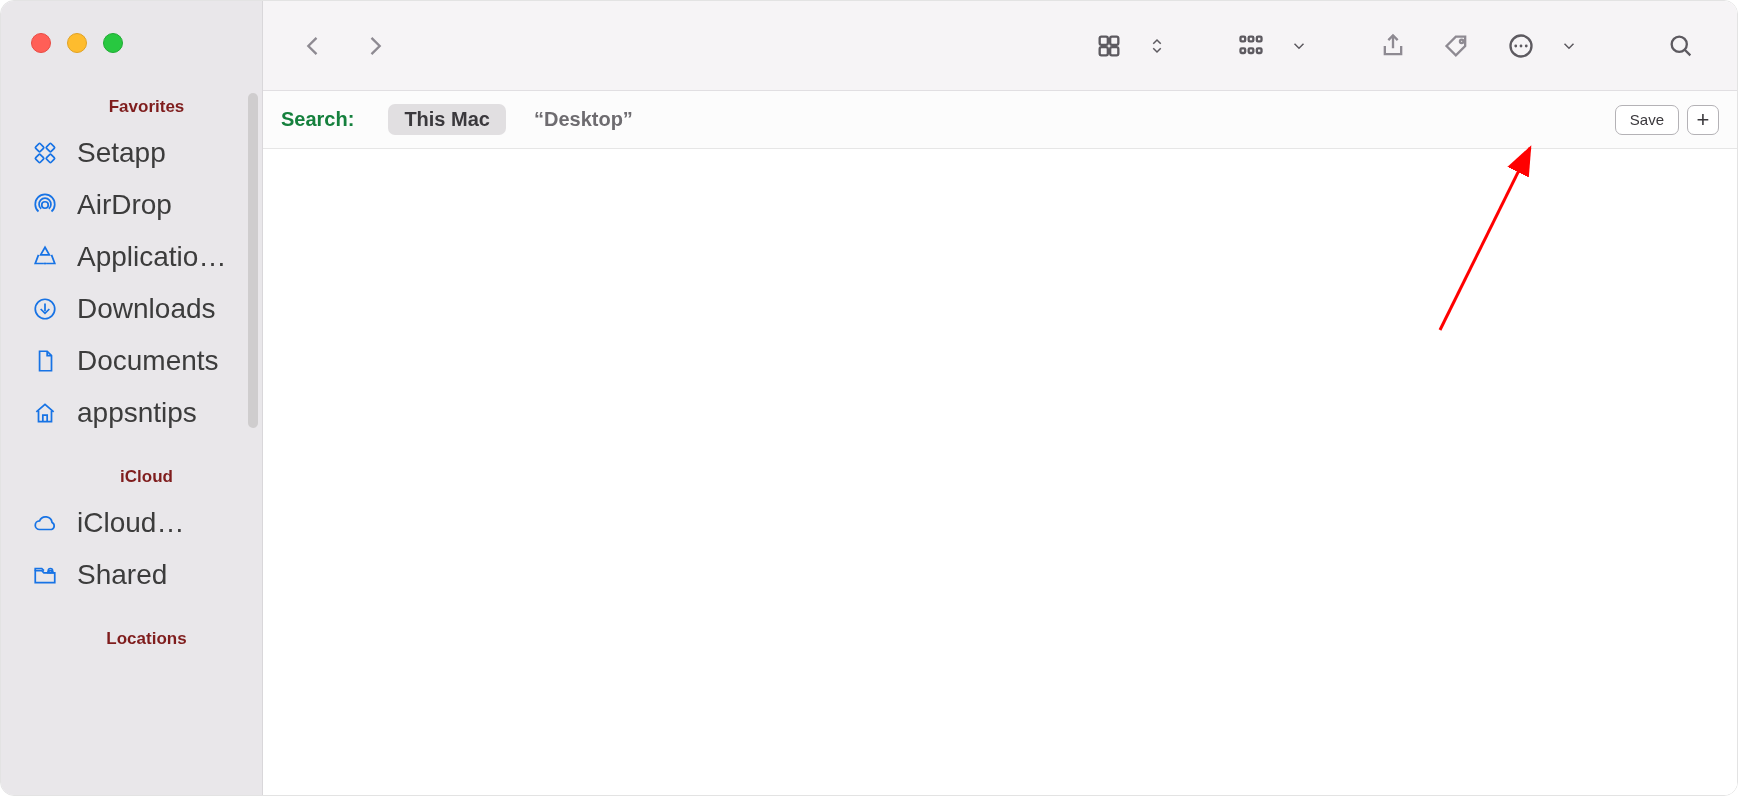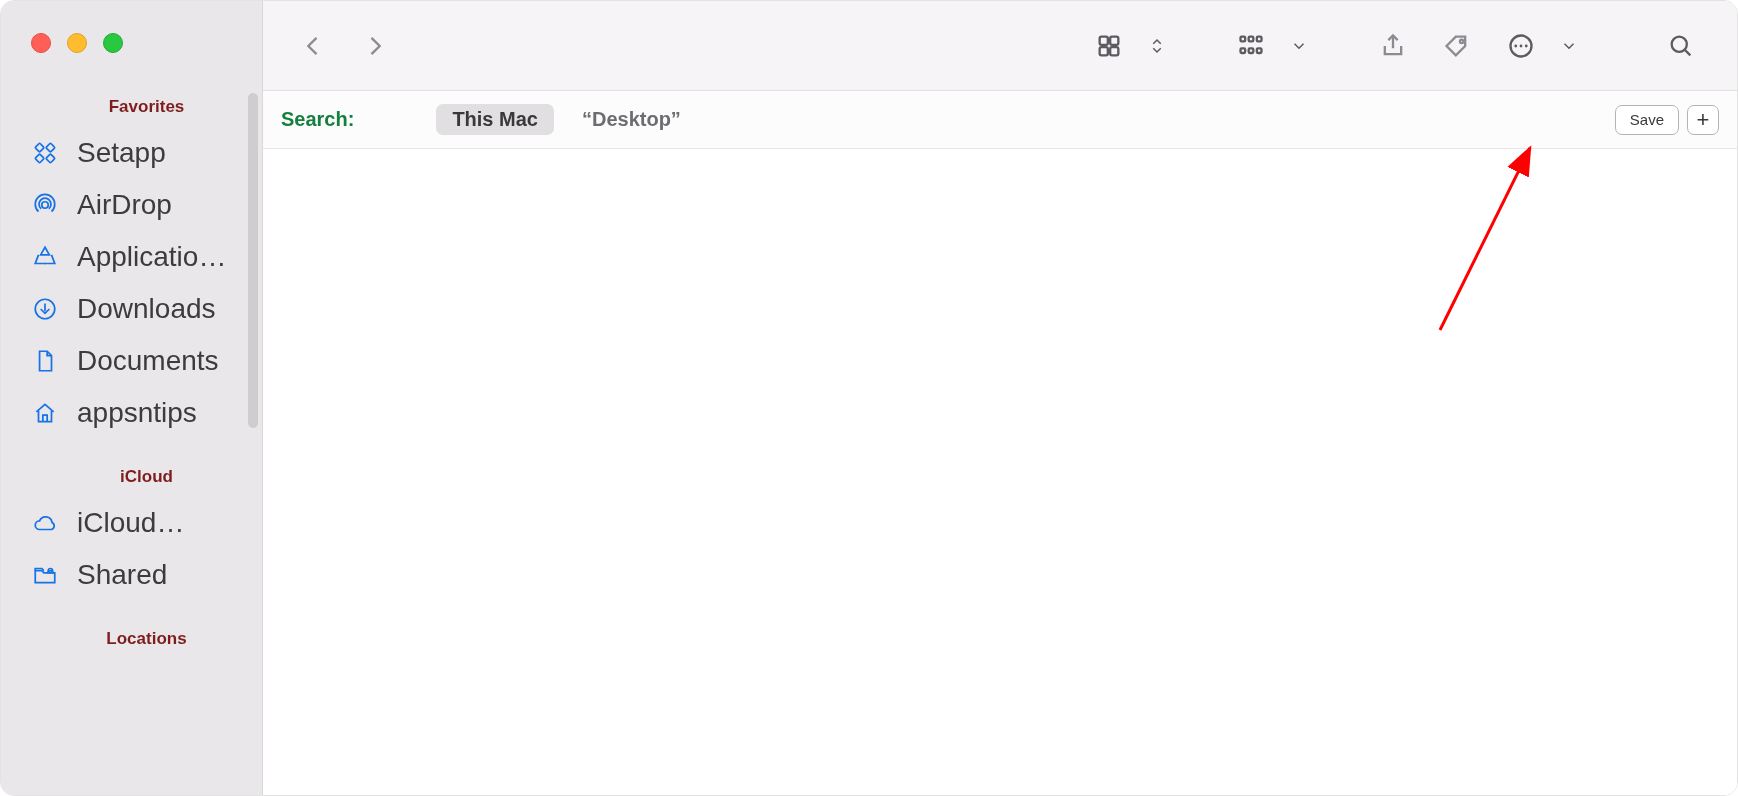--- a/index.html
+++ b/index.html
@@ -149,21 +149,20 @@
     margin-right: 34px;
   }
   .scope-pill {
     background: #e1dfe1;
     color: #3a383c;
     font-weight: 700;
     border-radius: 7px;
     padding: 4px 16px;
     margin-right: 20px;
     cursor: pointer;
-    margin-left: 48px;
   }
   .scope-alt {
     color: #6e6c70;
     font-weight: 600;
     cursor: pointer;
     padding: 4px 8px;
     border-radius: 7px;
   }
 
   .scope-right { margin-left: auto; display: flex; gap: 8px; align-items: center; }

